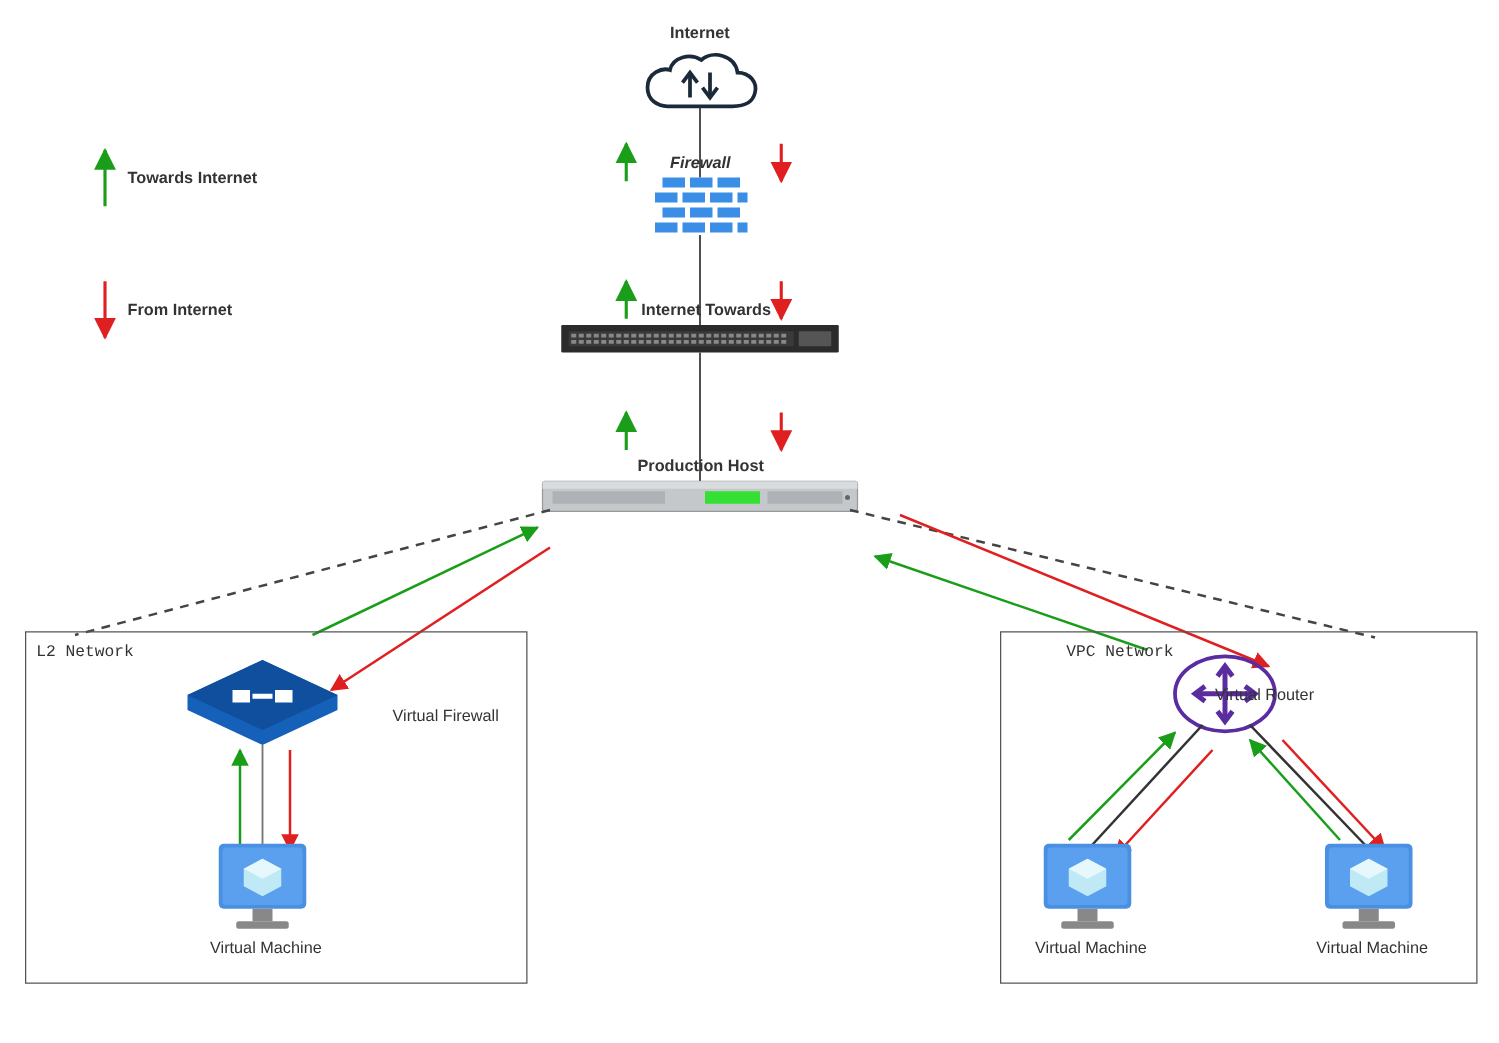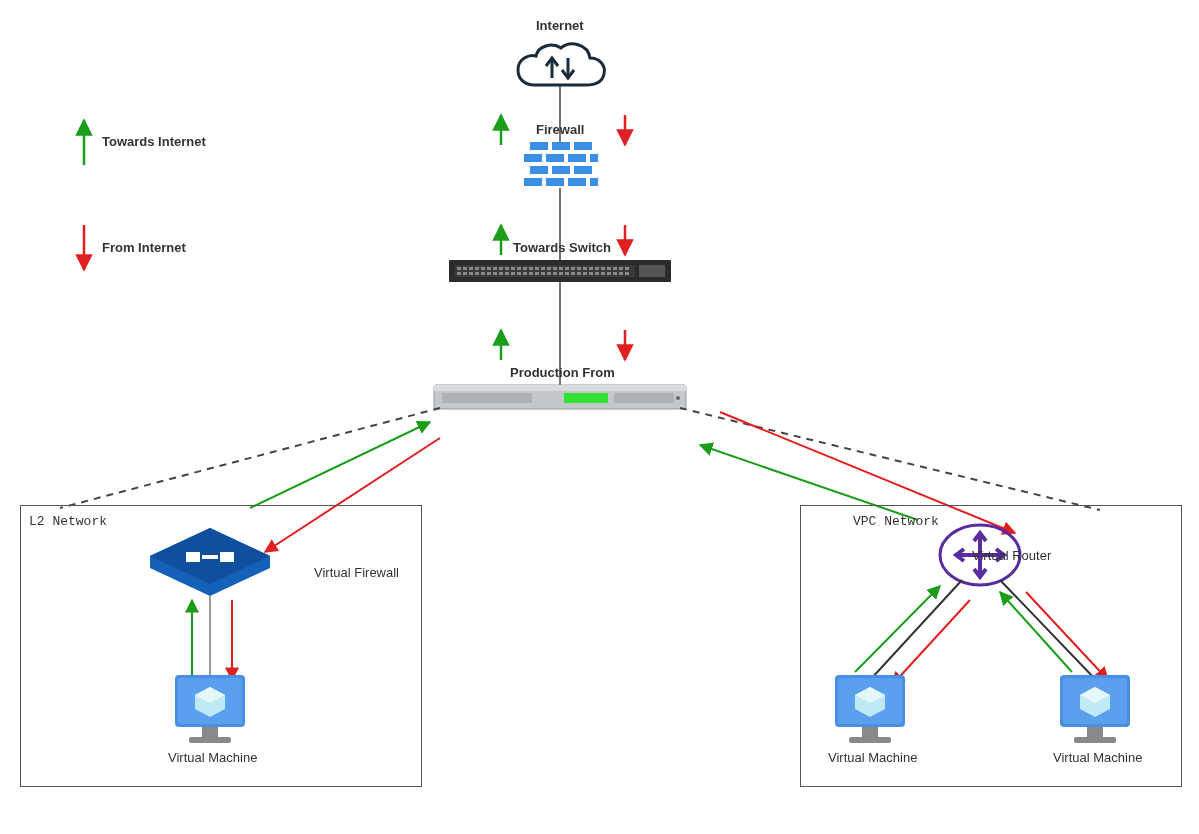--- a/index.html
+++ b/index.html
@@ -236,23 +236,23 @@
     <polygon points="35,12 50,20 35,28 20,20" fill="#e6f8fc"></polygon>
     <rect x="27" y="52" width="16" height="10" fill="#888"></rect>
     <rect x="14" y="62" width="42" height="6" fill="#888" rx="2"></rect>
   </g>
 </svg>
 
 <span class="label bold" style="left:102px; top:134px;">Towards Internet</span>
 <span class="label bold" style="left:102px; top:240px;">From Internet</span>
 
 <span class="label bold" style="left:536px; top:18px;">Internet</span>
-<span class="label bold" style="left:536px; top:122px;">Firewall</span>
-<span class="label bold" style="left:513px; top:240px;">Towards Switch</span>
-<span class="label bold" style="left:510px; top:365px;">Production From</span>
+<span class="label bold" style="left:536px; top:122px;font-style:italic;">Firewall</span>
+<span class="label bold" style="left:513px; top:240px;">Internet Towards</span>
+<span class="label bold" style="left:510px; top:365px;">Production Host</span>
 
 <div class="network-box" style="left:20px; top:505px; width:400px; height:280px;">
   <span class="label" style="left:8px; top:8px; position:absolute;">L2 Network</span>
 </div>
 <span class="label" style="left:282px; top:565px;margin-left:32px;">Virtual Firewall</span>
 <span class="label" style="left:168px; top:750px;">Virtual Machine</span>
 
 <div class="network-box" style="left:800px; top:505px; width:380px; height:280px;">
   <span class="label" style="left:8px; top:8px; position:absolute;margin-left:44px;">VPC Network</span>
 </div>

